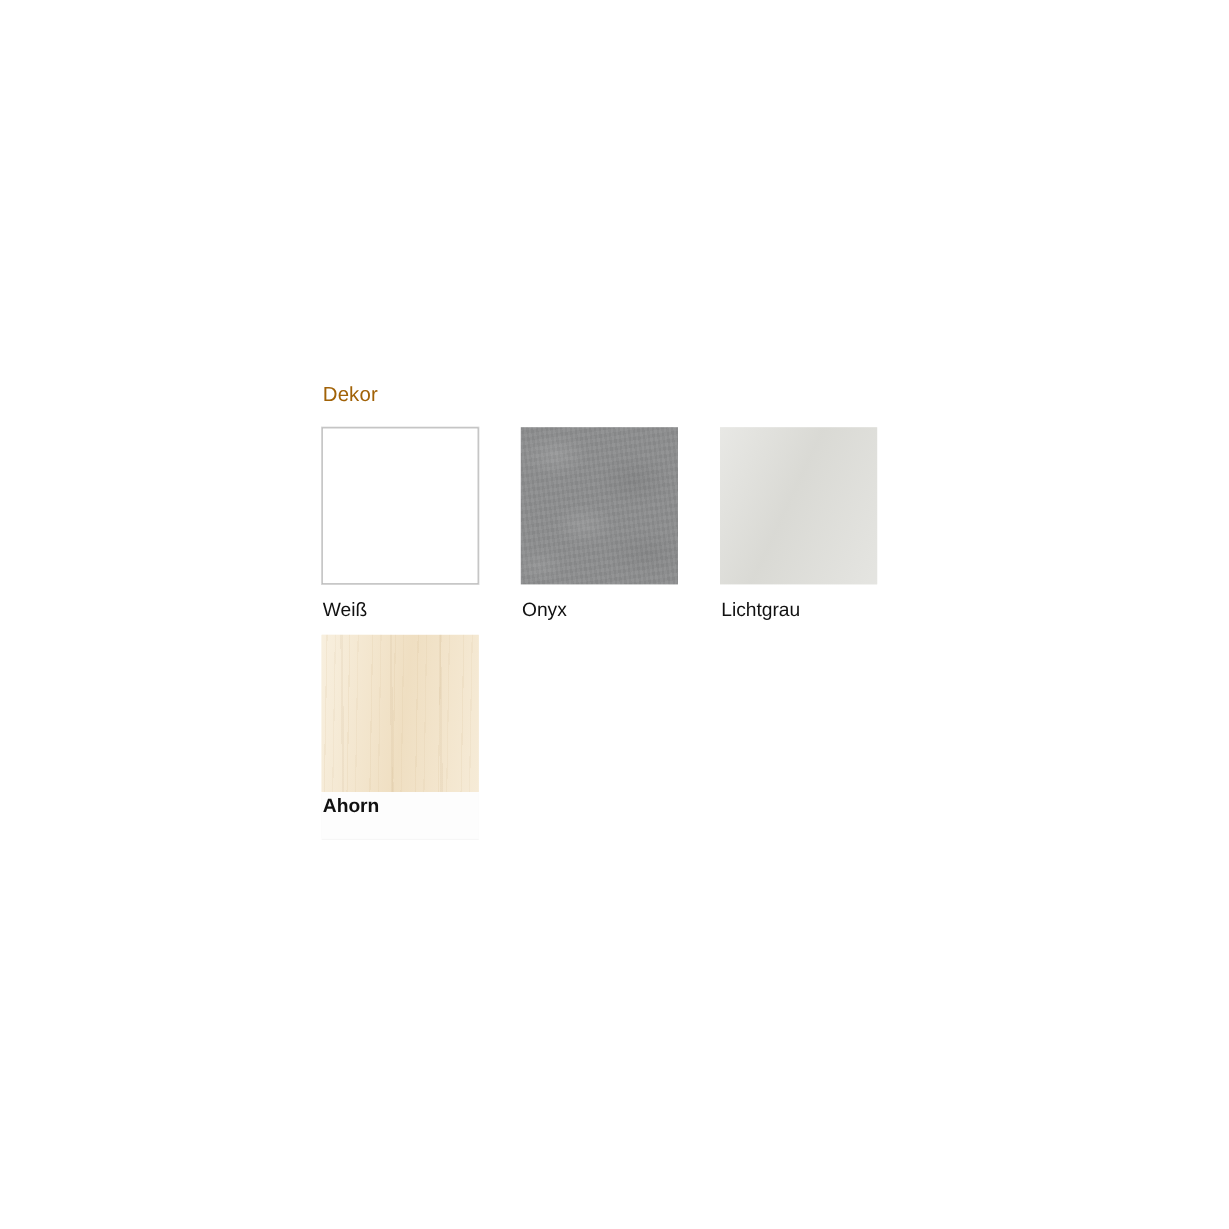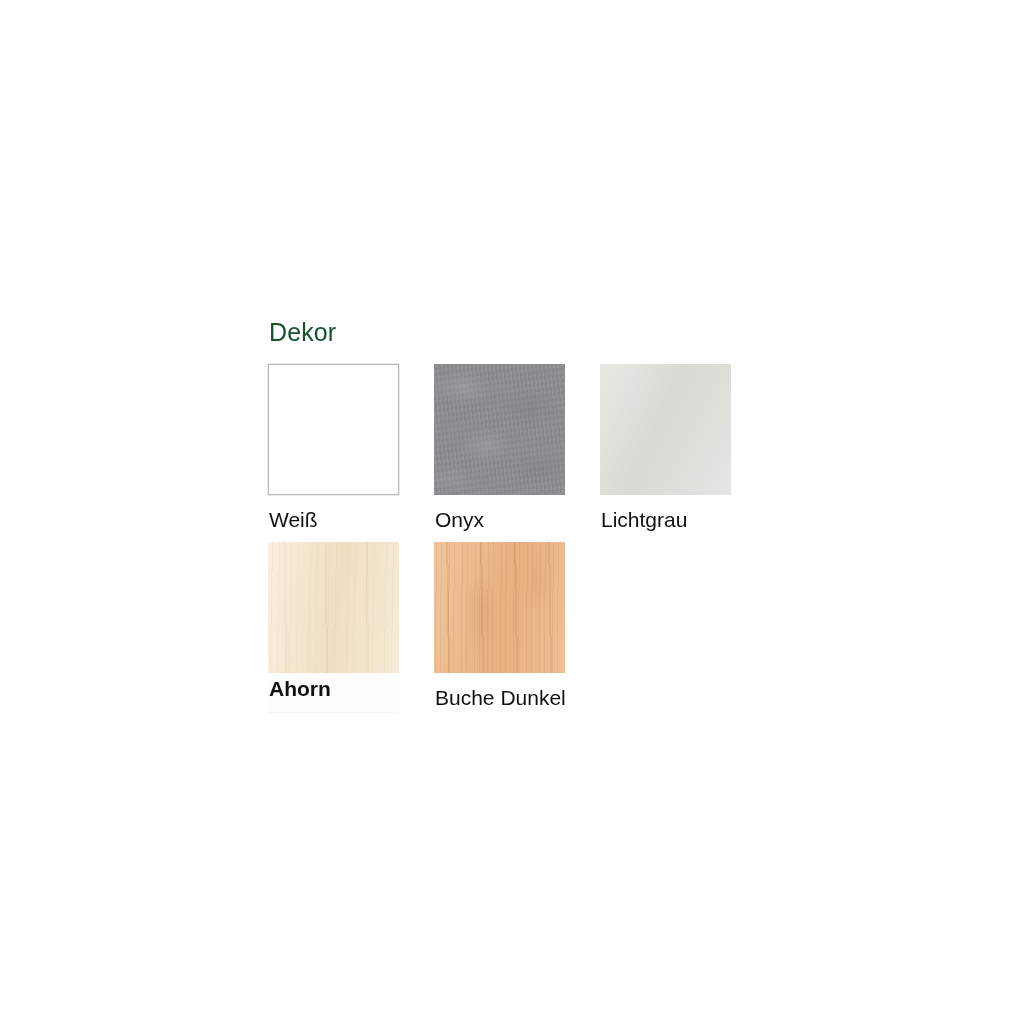--- a/index.html
+++ b/index.html
@@ -16,23 +16,23 @@
   }
 
   #dekor-panel {
     position: absolute;
     left: 268px;
     top: 320px;
     width: 520px;
   }
 
   #panel-title {
-    font-size: 25px;
+    font-size: 17px;
     font-weight: 400;
-    color: #14532d;
+    color: #a16207;
     letter-spacing: 0.1px;
     line-height: 1;
     margin: 0 0 19px 1px;
   }
 
   .swatch-grid {
     display: grid;
     grid-template-columns: 166px 166px 166px;
     grid-auto-rows: auto;
     row-gap: 12px;
@@ -138,21 +138,21 @@
         rgba(0,0,0,0) 56%,
         rgba(0,0,0,0) 76%,
         rgba(120,72,30,0.14) 86%,
         rgba(0,0,0,0) 96%),
       radial-gradient(ellipse 22px 70px at 20% 45%, rgba(168,112,56,0.16), rgba(168,112,56,0) 75%),
       linear-gradient(102deg, rgba(186,132,72,0.22) 0%, rgba(96,56,22,0.12) 50%, rgba(176,122,64,0.16) 100%),
       #96602f;
   }
 
   .swatch-label {
-    font-size: 21px;
+    font-size: 16px;
     color: #111111;
     line-height: 1;
     margin-top: 14px;
     margin-left: 1px;
     white-space: nowrap;
   }
 
   
   .cell-ahorn .swatch-label {
     margin-top: 5px;
@@ -192,20 +192,16 @@
     <div class="swatch-cell cell-lichtgrau">
       <div class="swatch-chip chip-lichtgrau"></div>
       <div class="swatch-label">Lichtgrau</div>
     </div>
 
     <div class="swatch-cell cell-ahorn">
       <div class="swatch-chip chip-ahorn"></div>
       <div class="swatch-label">Ahorn</div>
     </div>
 
-    <div class="swatch-cell cell-buche">
-      <div class="swatch-chip chip-buche"></div>
-      <div class="swatch-label">Buche Dunkel</div>
-    </div>
 
 
   </div>
 </div>
 
 </body></html>

